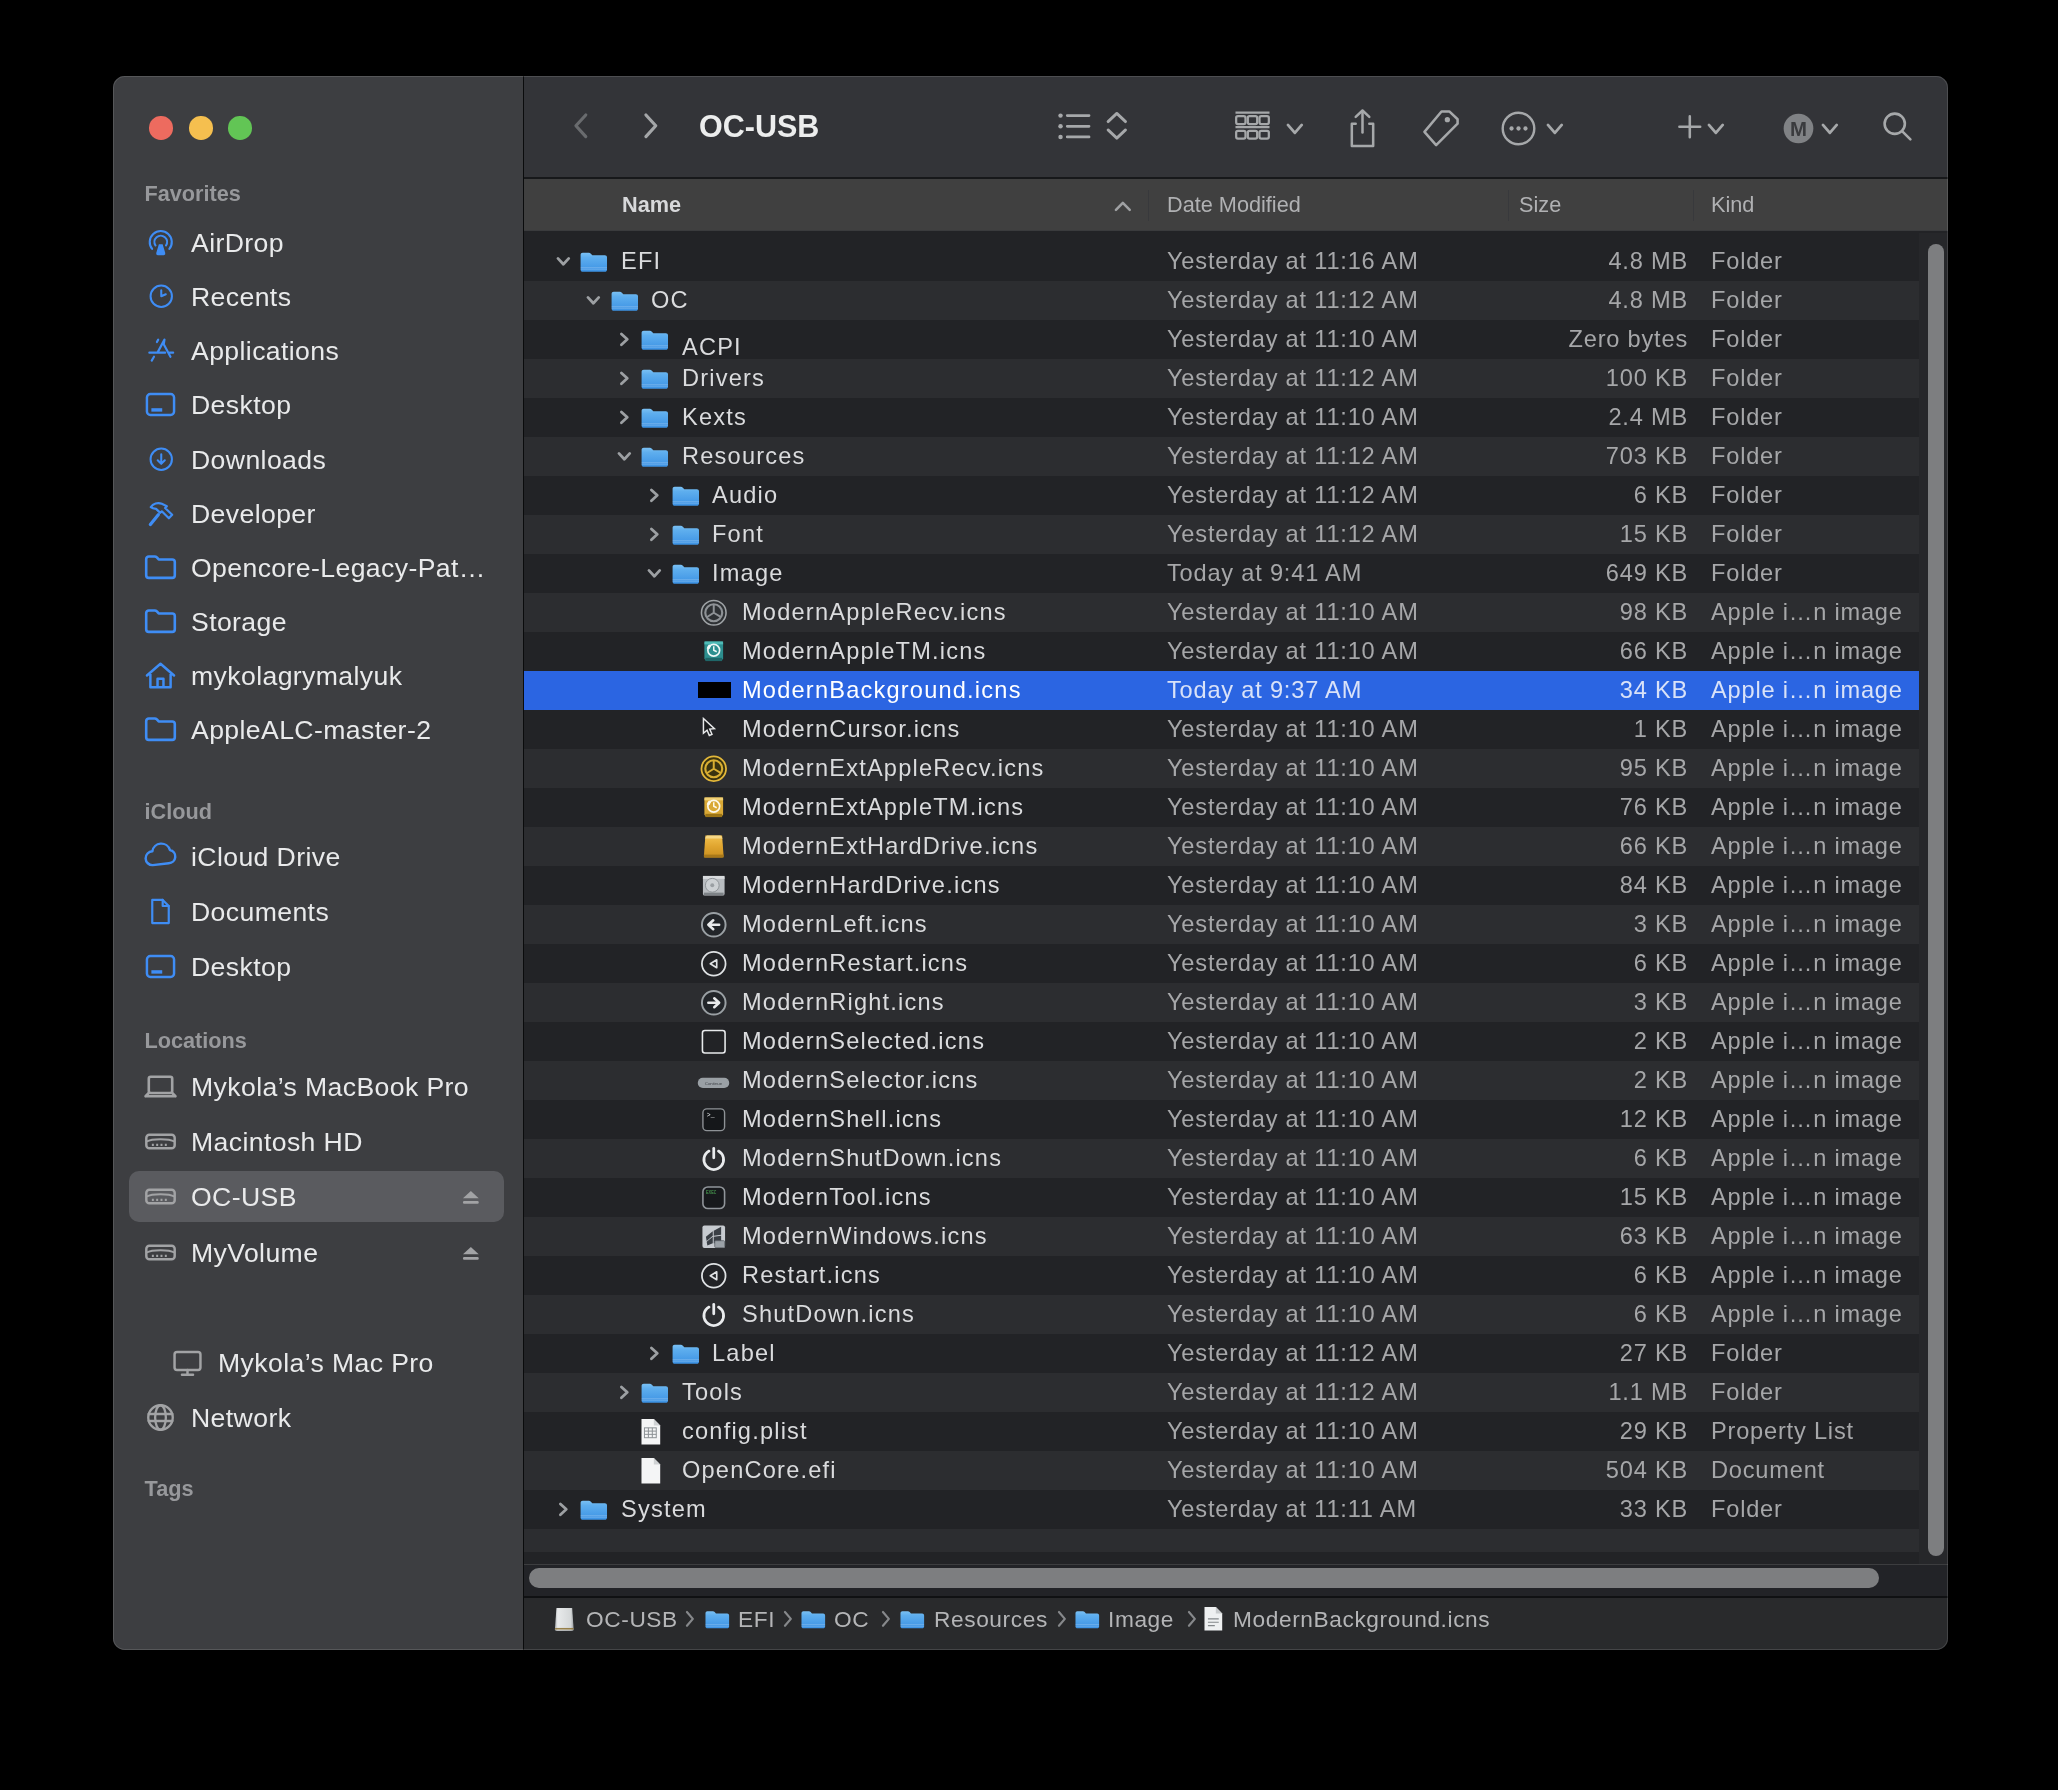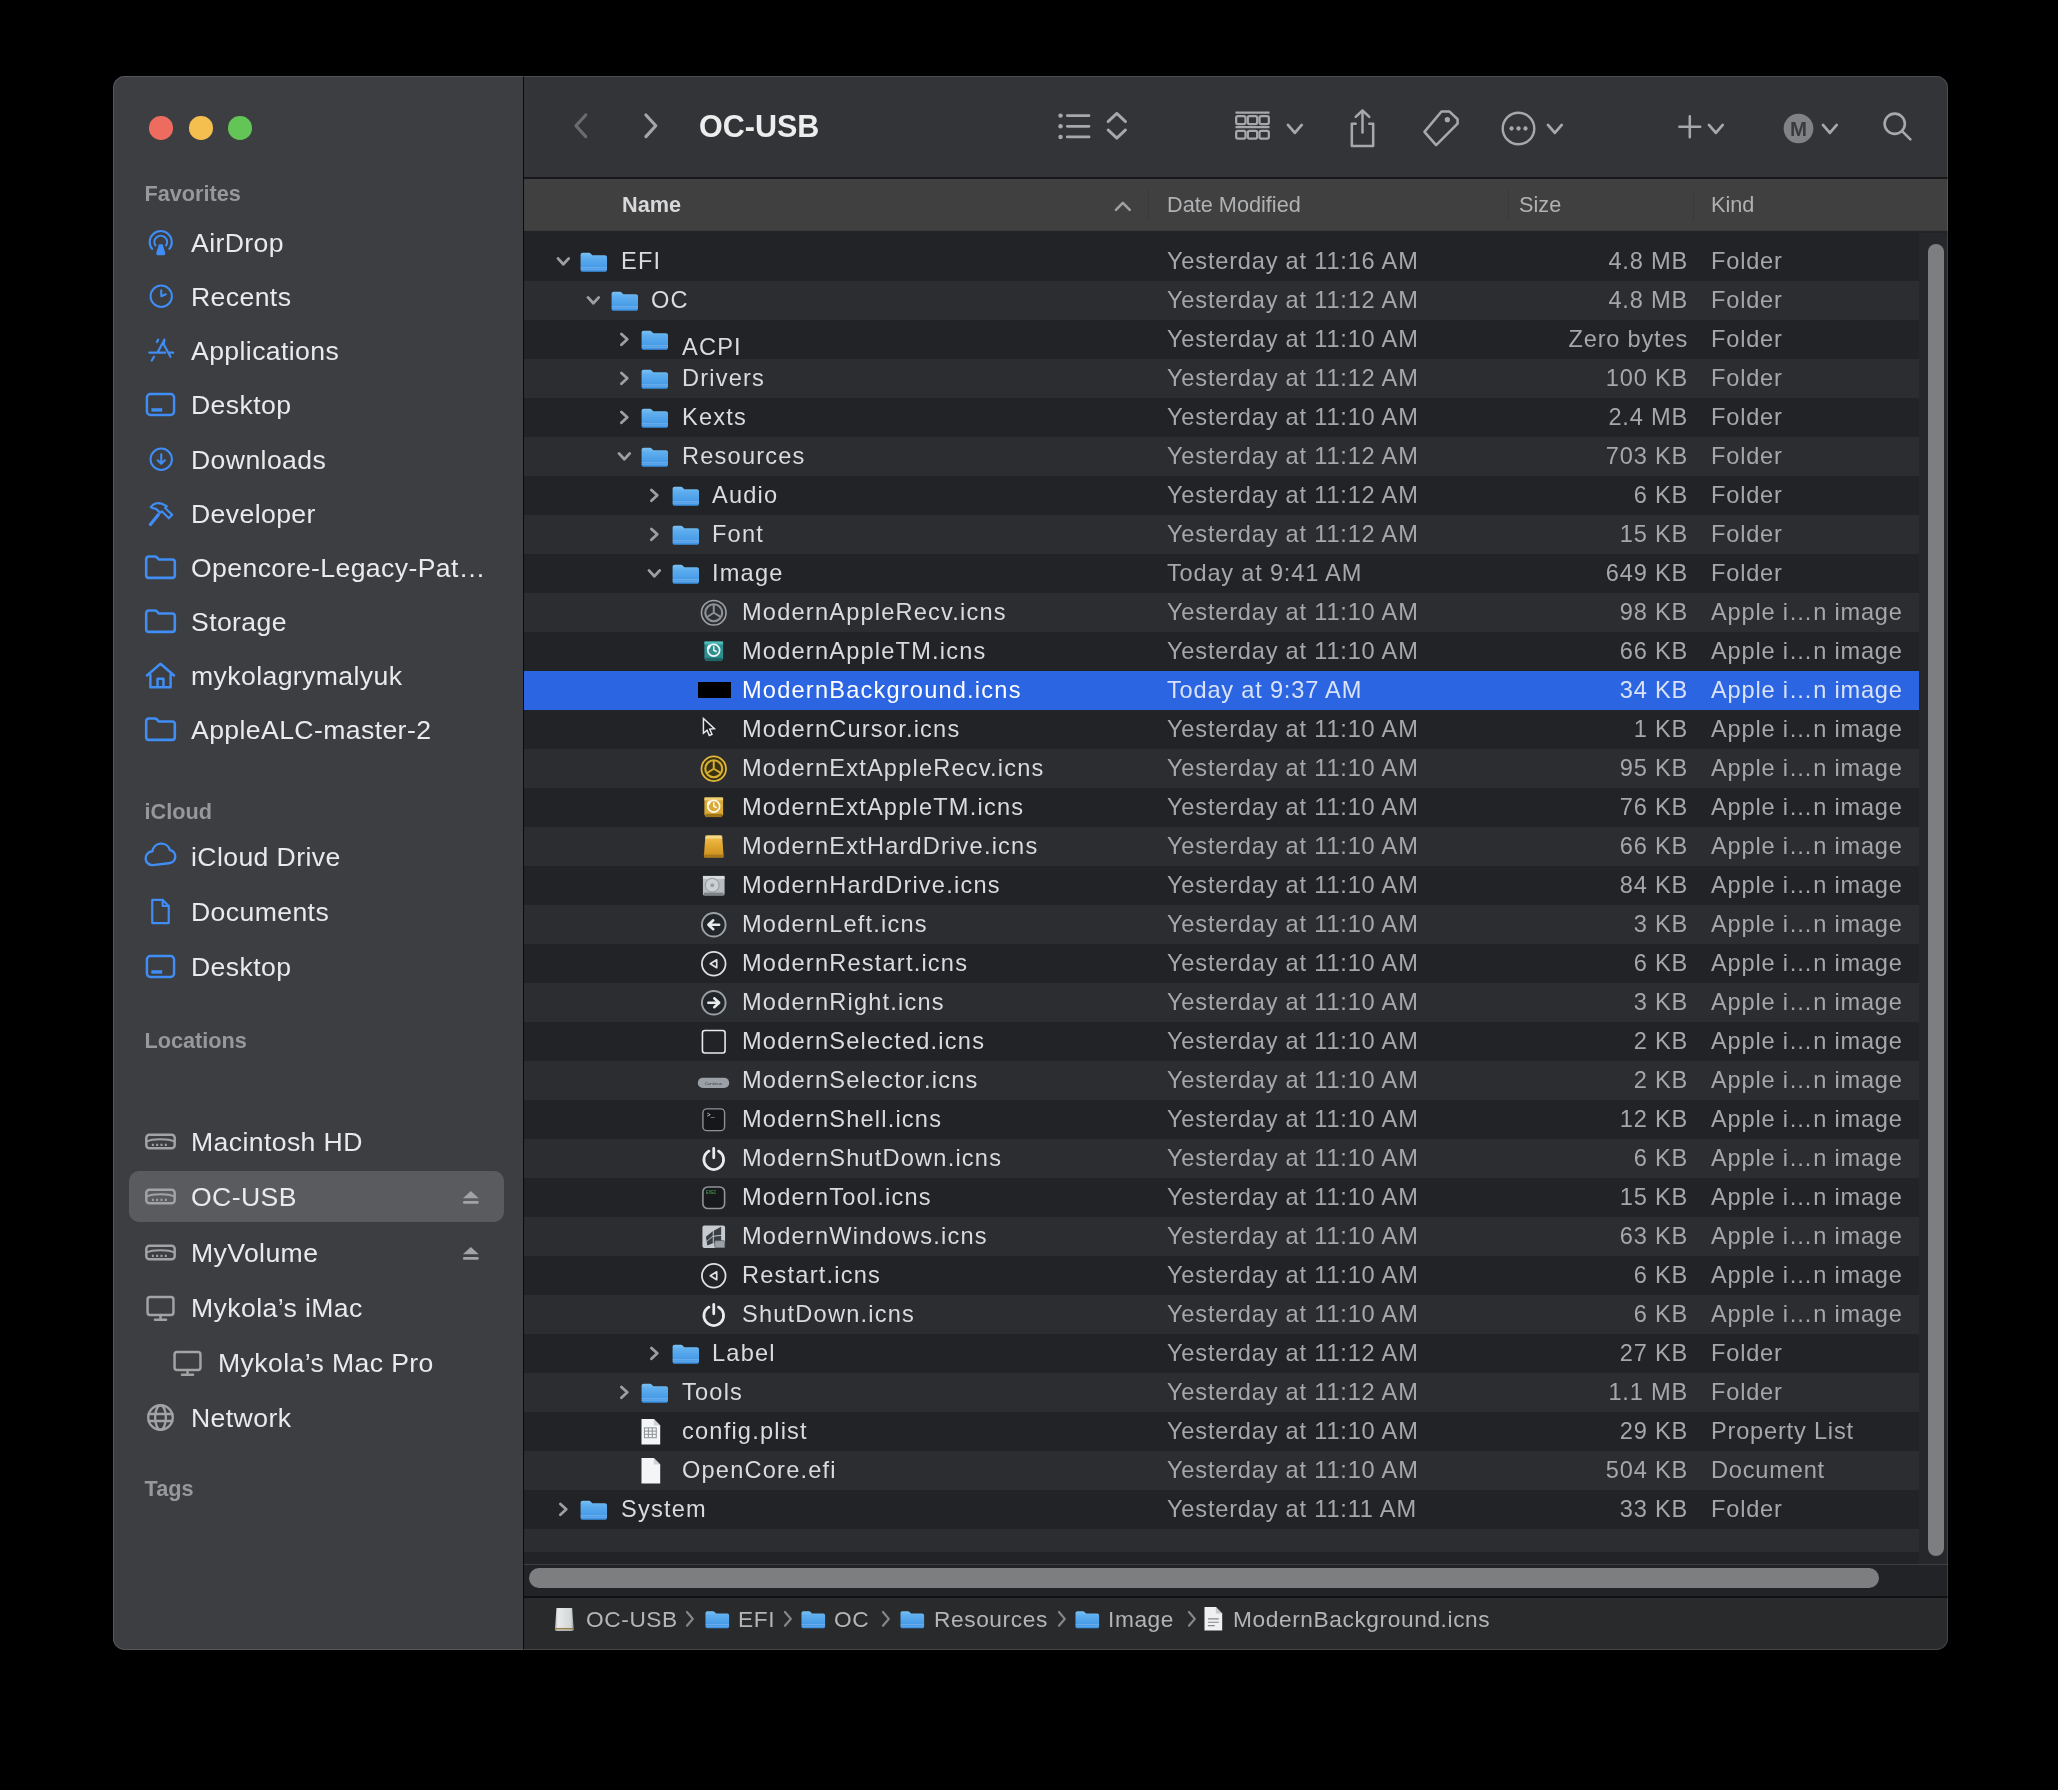--- a/index.html
+++ b/index.html
@@ -124,20 +124,28 @@
         <span class="tx">Documents</span>
       </div>
 <div class="sbitem" style="top:865px;">
         <span class="ic"><svg width="37" height="37" viewBox="0 0 30 30" style="margin:-3.9px 0 0 -3.9px">
             <rect x="4" y="6.5" width="22" height="17" rx="2.8" fill="none" stroke="#3f8df5" stroke-width="2" stroke-linecap="round" stroke-linejoin="round"></rect>
             <path d="M7.6 19.4 H16.4" stroke="#3f8df5" stroke-width="2.8"></path>
           </svg></span>
         <span class="tx">Desktop</span>
       </div>
 <div class="sechead" style="top:952px;">Locations</div>
+<div class="sbitem" style="top:985px;">
+        <span class="ic"><svg width="39" height="39" viewBox="0 0 30 30" style="margin:-4.9px 0 0 -4.9px">
+            <rect x="6" y="7.5" width="18" height="12.5" rx="1.5" fill="none" stroke="#a2a3a5" stroke-width="2" stroke-linecap="round" stroke-linejoin="round"></rect>
+            <path d="M3.5 22.5 H26.5 M3.5 22.5 L6 20 M26.5 22.5 L24 20" fill="none" stroke="#a2a3a5" stroke-width="2" stroke-linecap="round" stroke-linejoin="round"></path>
+          </svg></span>
+        <span class="tx">Mykola’s MacBook Pro</span>
+        <span class="ej"></span>
+      </div>
 <div class="sbitem" style="top:1040px;">
         <span class="ic"><svg width="37" height="37" viewBox="0 0 30 30" style="margin:-3.9px 0 0 -3.9px">
             <rect x="3.5" y="9.5" width="23" height="11" rx="2.5" fill="none" stroke="#a2a3a5" stroke-width="2" stroke-linecap="round" stroke-linejoin="round"></rect>
             <path d="M3.8 15 C8 12.5 22 12.5 26.2 15" stroke="#a2a3a5" stroke-width="1.6" fill="none"></path>
             <path d="M8 17.8 H9.6 M11.5 17.8 H13.1 M15 17.8 H16.6 M18.5 17.8 H20.1" stroke="#a2a3a5" stroke-width="1.8"></path>
           </svg></span>
         <span class="tx">Macintosh HD</span>
         <span class="ej"></span>
       </div>
 <div class="sbitem" style="top:1095px;">
@@ -157,28 +165,20 @@
         <span class="ic"><svg width="37" height="37" viewBox="0 0 30 30" style="margin:-3.9px 0 0 -3.9px">
             <rect x="3.5" y="9.5" width="23" height="11" rx="2.5" fill="none" stroke="#a2a3a5" stroke-width="2" stroke-linecap="round" stroke-linejoin="round"></rect>
             <path d="M3.8 15 C8 12.5 22 12.5 26.2 15" stroke="#a2a3a5" stroke-width="1.6" fill="none"></path>
             <path d="M8 17.8 H9.6 M11.5 17.8 H13.1 M15 17.8 H16.6 M18.5 17.8 H20.1" stroke="#a2a3a5" stroke-width="1.8"></path>
           </svg></span>
         <span class="tx">MyVolume</span>
         <span class="ej"><svg width="21.7" height="19.7" viewBox="0 0 22 20">
             <path d="M3 11.5 L11 4 L19 11.5 Z" fill="#a2a3a5"></path>
             <rect x="3" y="14.2" width="16" height="2.8" rx="1.2" fill="#a2a3a5"></rect>
           </svg></span>
-      </div>
-<div class="sbitem" style="top:1206px;">
-        <span class="ic"><svg width="37" height="37" viewBox="0 0 30 30" style="margin:-3.9px 0 0 -3.9px">
-            <rect x="4.5" y="6.5" width="21" height="14.5" rx="2" fill="none" stroke="#a2a3a5" stroke-width="2" stroke-linecap="round" stroke-linejoin="round"></rect>
-            <path d="M12 25 H18 M15 21 V25 M10.5 25 H19.5" fill="none" stroke="#a2a3a5" stroke-width="2" stroke-linecap="round" stroke-linejoin="round"></path>
-          </svg></span>
-        <span class="tx">Mykola’s iMac</span>
-        <span class="ej"></span>
       </div>
 <div class="sbitem" style="top:1261px;margin-left:27px;">
         <span class="ic"><svg width="37" height="37" viewBox="0 0 30 30" style="margin:-3.9px 0 0 -3.9px">
             <rect x="4.5" y="6.5" width="21" height="14.5" rx="2" fill="none" stroke="#a2a3a5" stroke-width="2" stroke-linecap="round" stroke-linejoin="round"></rect>
             <path d="M12 25 H18 M15 21 V25 M10.5 25 H19.5" fill="none" stroke="#a2a3a5" stroke-width="2" stroke-linecap="round" stroke-linejoin="round"></path>
           </svg></span>
         <span class="tx">Mykola’s Mac Pro</span>
         <span class="ej"></span>
       </div>
 <div class="sbitem" style="top:1316px;">

